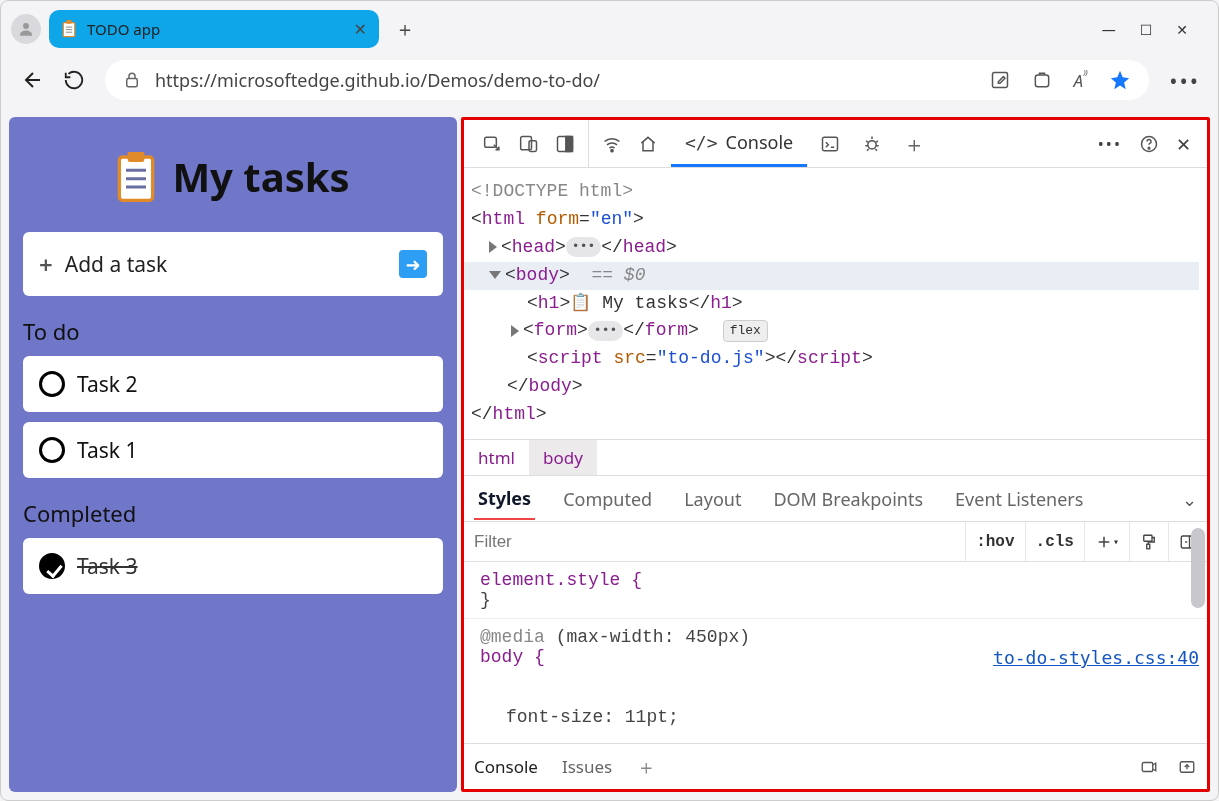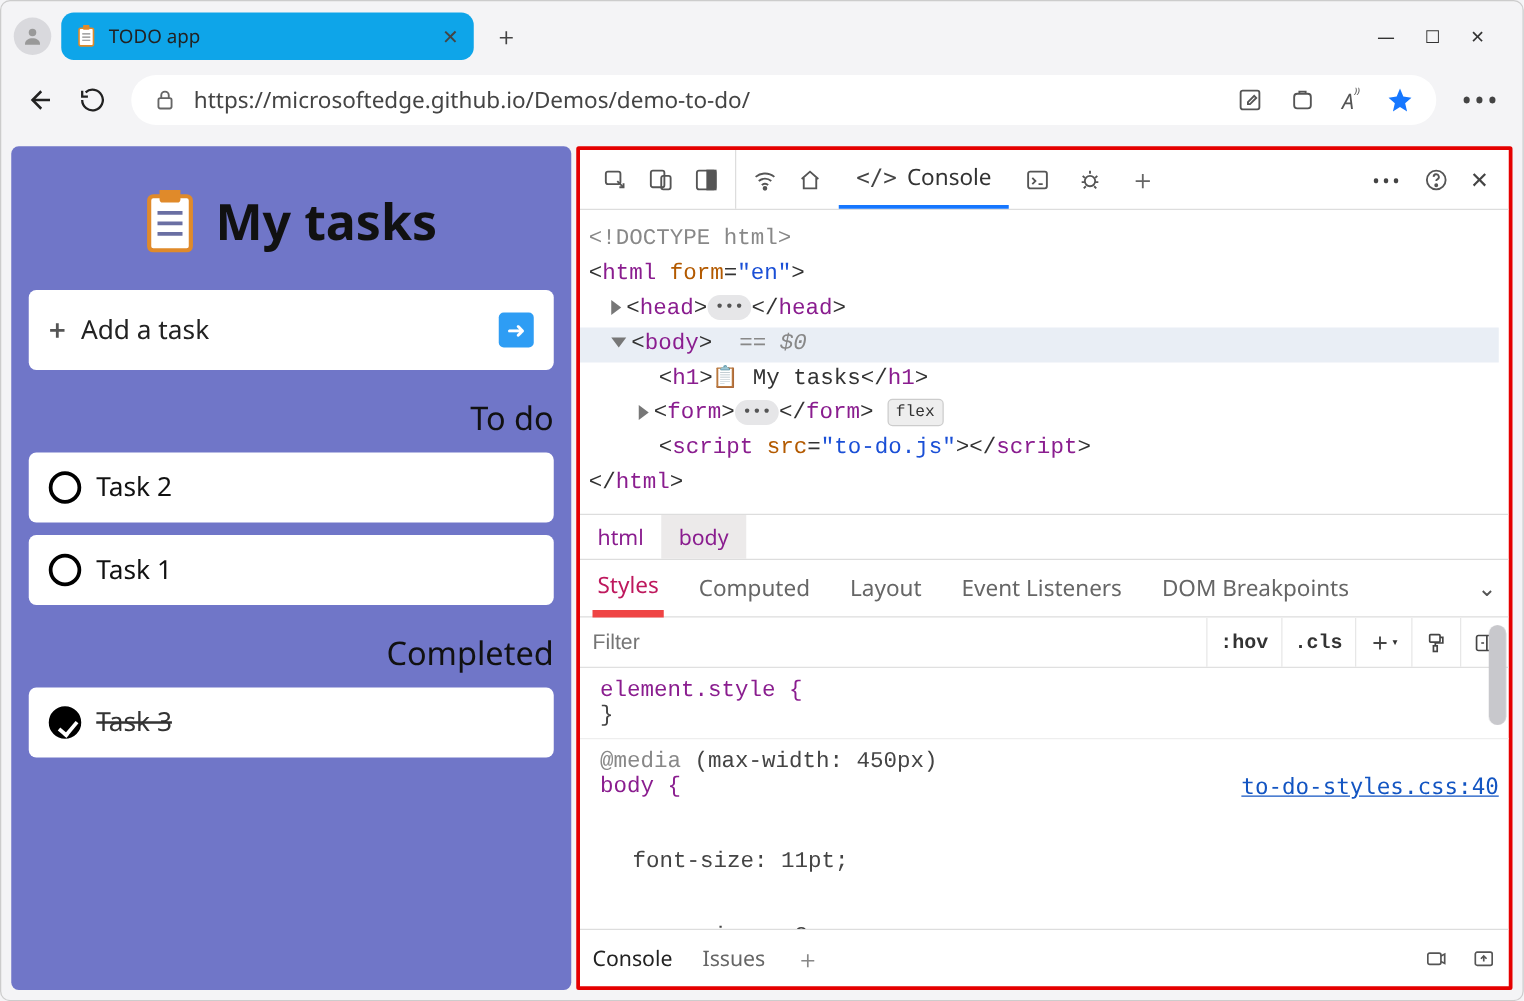--- a/index.html
+++ b/index.html
@@ -104,21 +104,21 @@
     align-items:center;
     gap: 12px;
     font-size: 21px;
     margin-bottom: 10px;
   }
   .add-card { justify-content:flex-start; position:relative; height:64px; }
   .add-card .go { margin-left:auto; width:28px; height:28px; background:#2e9df4;
     border-radius:4px; color:#fff; display:flex; align-items:center; justify-content:center;
     font-size:18px; }
   .section-head {
-    text-align:right; font-size:26px; color:#111;
+    text-align:left; font-size:22px; color:#111;
     margin: 20px 0 10px 0;
   }
   .circle { width:26px; height:26px; border:3px solid #000; border-radius:50%; flex:0 0 auto; }
   .circle.filled { background:#000; position:relative; }
   .circle.filled::after {
     content:""; position:absolute; left:5px; top:9px;
     width:12px; height:6px; border-left:3px solid #fff; border-bottom:3px solid #fff;
     transform: rotate(-50deg);
   }
   .strike { text-decoration: line-through; color:#333; }
@@ -172,42 +172,42 @@
   }
   .dom-tree .sel-line::before {
     content:"•••"; position:absolute; left:2px; top:2px; color:#888; letter-spacing:2px; font-size:12px;
   }
   .ellips-badge {
     display:inline-block; background:#e6e6e8; color:#555; border-radius:10px;
     padding:0 6px; font-size:13px; vertical-align:middle;
   }
   .flex-badge {
     display:inline-block; background:#eee; border:1px solid #ccc; color:#333; border-radius:4px;
-    padding:0 6px; font-size:13px; vertical-align:middle;
+    padding:0 6px; font-size:13px; vertical-align:middle;margin-left:13px;
   }
   .tri { display:inline-block; width:0;height:0; vertical-align:middle; margin-right:4px;}
   .tri.right { border-top:6px solid transparent; border-bottom:6px solid transparent; border-left:8px solid #777;}
   .tri.down  { border-left:6px solid transparent; border-right:6px solid transparent; border-top:8px solid #777;}
   .emoji { font-size:17px; }
 
   
   .crumb {
     border-top:1px solid #ddd; border-bottom:1px solid #ddd;
     display:flex; font-size:17px;
   }
   .crumb div { padding:6px 14px; color:#8a1d8f; }
   .crumb div.active { background:#eceaea; }
 
   
   .styles-tabs {
     display:flex; align-items:center; border-bottom:1px solid #ddd;
     height: 46px; padding: 0 10px; gap: 24px; color:#666; font-size:18px;
   }
   .styles-tabs .stab { padding:8px 4px; }
-  .styles-tabs .stab.active { color:#be185d; border-bottom:6px solid #ef4444; }
+  .styles-tabs .stab.active { color:#0f172a; border-bottom:2px solid #ef4444;font-weight:bold; }
   .styles-tabs .chev { margin-left:auto; color:#555; }
 
   
   .styles-body { display:flex; flex:1; overflow:hidden; position:relative;}
   .styles-main { flex:1; overflow:auto; font-family:Consolas,"Courier New",monospace; font-size:18px; color:#444;}
   .filter-row {
     display:flex; align-items:center; border-bottom:1px solid #e0e0e0;
     height:40px; 
   }
   .filter-row input {
@@ -432,34 +432,35 @@
       <div>&lt;<span class="tag">html</span> <span class="attr-name">form</span>=<span class="attr-val">"en"</span>&gt;</div>
       <div style="padding-left:18px;"><span class="tri right"></span>&lt;<span class="tag">head</span>&gt;<span class="ellips-badge">•••</span>&lt;/<span class="tag">head</span>&gt;</div>
 
       <span class="sel-line" style="padding-left:58px;">
         <span class="tri down"></span>&lt;<span class="tag">body</span>&gt;&nbsp;&nbsp;<span class="gray" style="font-style:italic;">== $0</span>
       </span>
 
       <div style="padding-left:56px;">&lt;<span class="tag">h1</span>&gt;<span class="emoji">📋</span><span> My tasks</span>&lt;/<span class="tag">h1</span>&gt;</div>
       <div style="padding-left:40px;"><span class="tri right"></span>&lt;<span class="tag">form</span>&gt;<span class="ellips-badge">•••</span>&lt;/<span class="tag">form</span>&gt; <span class="flex-badge">flex</span></div>
       <div style="padding-left:56px;">&lt;<span class="tag">script</span> <span class="attr-name">src</span>=<span class="attr-val">"to-do.js"</span>&gt;&lt;/<span class="tag">script</span>&gt;</div>
+      <div style="padding-left:36px;">&lt;/<span class="tag">body</span>&gt;</div>
       <div>&lt;/<span class="tag">html</span>&gt;</div>
     </div>
 
     <div class="crumb">
       <div>html</div>
       <div class="active">body</div>
     </div>
 
     <div class="styles-tabs">
       <span class="stab active">Styles</span>
       <span class="stab">Computed</span>
       <span class="stab">Layout</span>
+      <span class="stab">DOM Breakpoints</span>
       <span class="stab">Event Listeners</span>
-      <span class="stab">DOM Breakpoints</span>
       <span class="chev">⌄</span>
     </div>
 
     <div class="styles-body">
       <div class="styles-main">
         <div class="filter-row">
           <input placeholder="Filter" style="">
           <span class="tbtn" style="font-weight:600;">:hov</span>
           <span class="tbtn" style="font-weight:600;">.cls</span>
           <span class="tbtn">

